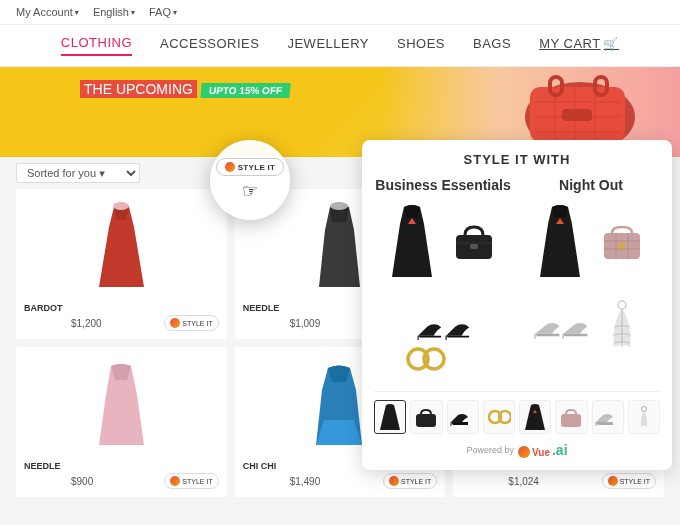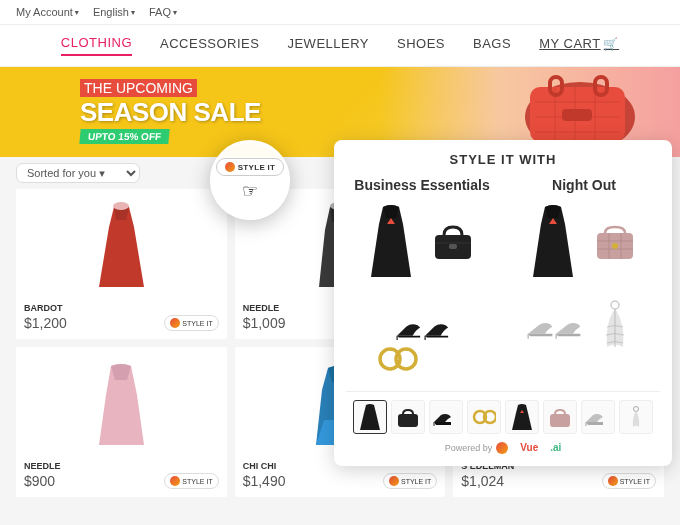--- a/index.html
+++ b/index.html
@@ -132,21 +132,21 @@
       justify-content: space-between;
       padding: 6px 16px;
       background: #f5f5f5;
     }
     .sort-select {
       font-size: 11px;
       border: 1px solid #ddd;
       padding: 2px 6px;
       background: #fff;
       color: #555;
-      border-radius: 7px;
+      border-radius: 2px;
       cursor: pointer;
     }
     .pagination {
       display: flex;
       align-items: center;
       gap: 4px;
       font-size: 11px;
       color: #777;
     }
     .page-num {
@@ -188,22 +188,23 @@
       color: #333;
       text-transform: uppercase;
       margin-bottom: 2px;
     }
     .product-price-row {
       display: flex;
       align-items: center;
       justify-content: space-between;
     }
     .product-price {
-      font-size: 14px;
+      font-size: 10px;
       color: #555;
+      margin-left: 47px;
     }
     .style-it-btn {
       background: #fff;
       border: 1px solid #ddd;
       border-radius: 10px;
       font-size: 7px;
       padding: 2px 5px;
       cursor: pointer;
       display: flex;
       align-items: center;
@@ -256,21 +257,21 @@
     .cursor-hand {
       font-size: 18px;
       margin-top: 4px;
     }
 
     
     .style-panel {
       position: absolute;
       right: 8px;
       top: 140px;
-      width: 338px;
+      width: 310px;
       background: #fff;
       border-radius: 8px;
       box-shadow: 0 4px 20px rgba(0,0,0,0.18);
       z-index: 200;
       padding: 12px;
     }
     .style-panel-title {
       text-align: center;
       font-size: 13px;
       font-weight: 700;
@@ -335,36 +336,36 @@
       font-size: 9px;
       color: #999;
       margin-top: 8px;
       display: flex;
       align-items: center;
       justify-content: center;
       gap: 4px;
     }
     .oc-logo {
       display: inline-flex;
-      align-items: flex-start;
-      gap: 12px;
+      align-items: flex-end;
+      gap: 2px;
     }
     .oc-circle {
       width: 12px;
       height: 12px;
       border-radius: 50%;
       background: linear-gradient(135deg, #e74c3c 0%, #f39c12 100%);
     }
     .oc-text {
       font-size: 10px;
       font-weight: 700;
       color: #e74c3c;
     }
     .vue-text {
-      font-size: 10px;
+      font-size: 14px;
       color: #42b883;
       font-weight: 600;
     }
 
     
     svg.dress { overflow: visible; }
   </style>
 </head>
 <body>
 
@@ -412,21 +413,20 @@
       <line x1="115" y1="25" x2="115" y2="78" stroke="#c0392b" stroke-width="1" opacity="0.5"></line>
       <line x1="135" y1="25" x2="135" y2="78" stroke="#c0392b" stroke-width="1" opacity="0.5"></line>
       <line x1="155" y1="25" x2="155" y2="78" stroke="#c0392b" stroke-width="1" opacity="0.5"></line>
       <rect x="122" y="47" width="30" height="12" rx="4" fill="#c0392b"></rect>
 
       <rect x="220" y="0" width="40" height="100" fill="#f39c12" opacity="0.3"></rect>
     </svg>
   </div>
   <div class="banner-text">
     <div class="banner-season">THE UPCOMING</div>
-    <div class="banner-sale">SEASON SALE</div>
     <div class="banner-upto">UPTO 15% OFF</div>
   </div>
 </div>
 
 <div class="sort-bar">
   <select class="sort-select">
     <option>Sorted for you ▾</option>
     <option>Price: Low to High</option>
     <option>Price: High to Low</option>
   </select>

